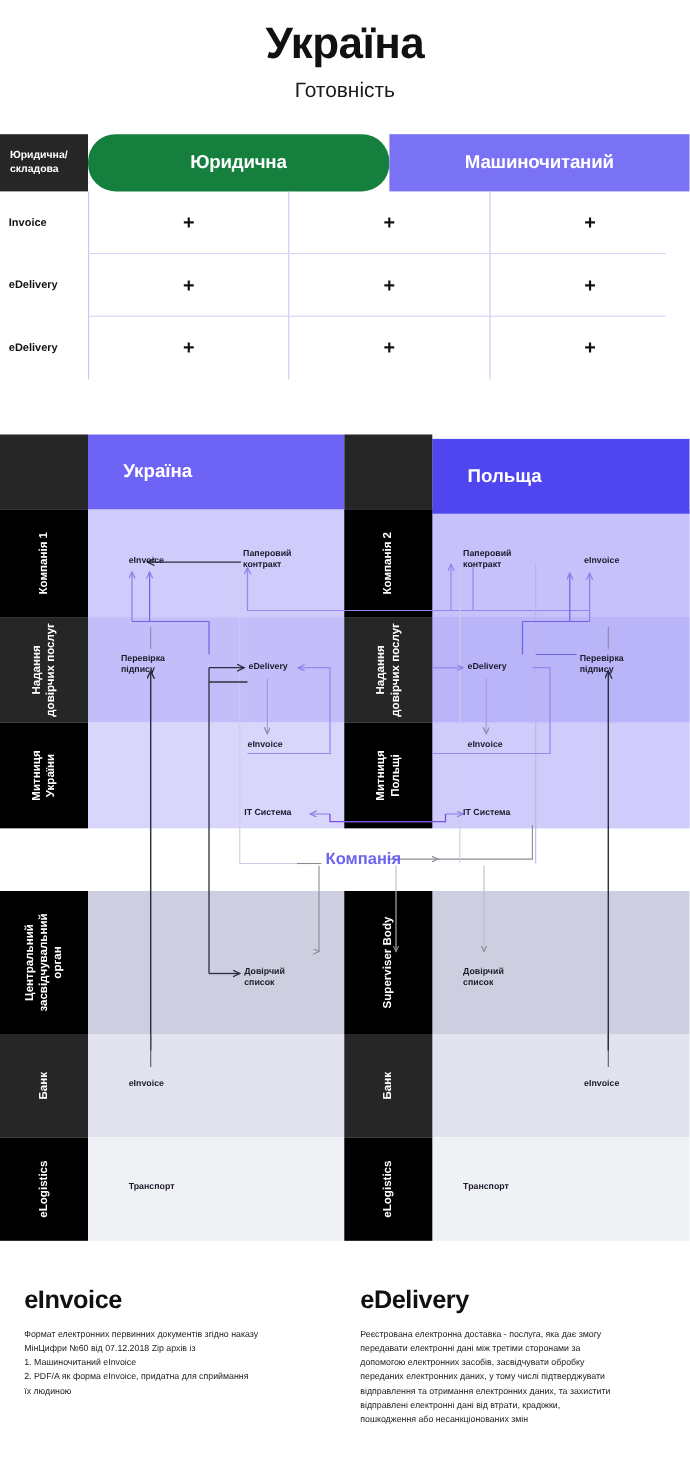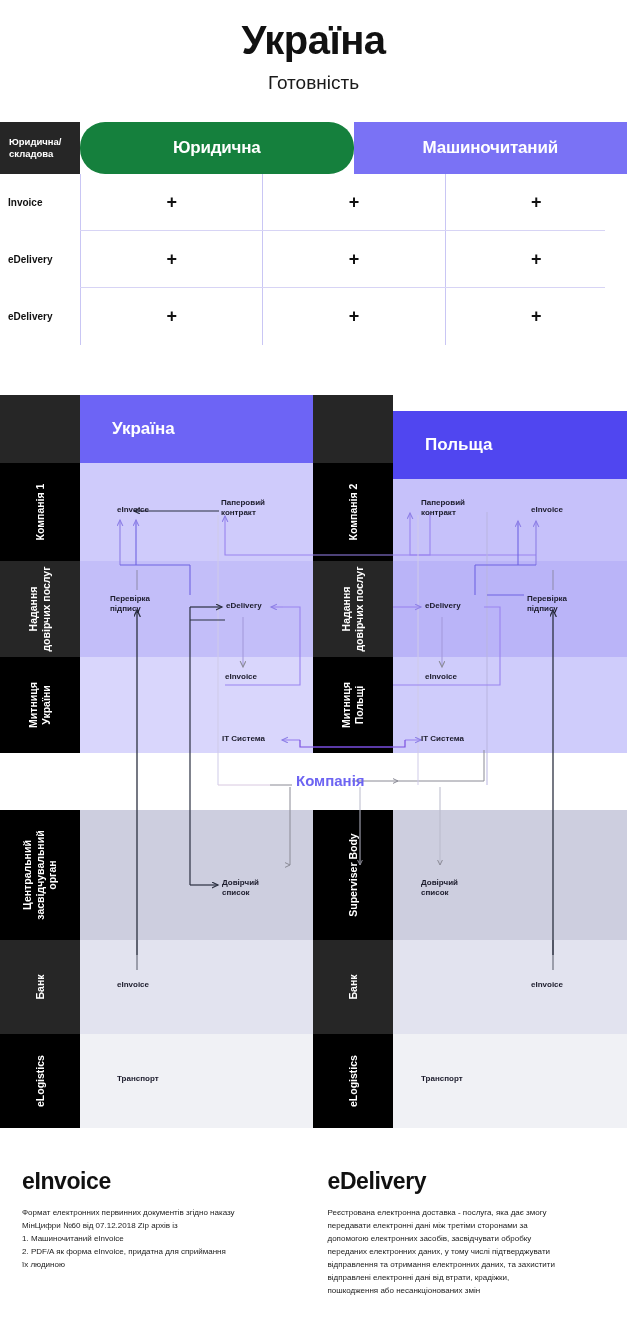--- a/index.html
+++ b/index.html
@@ -133,21 +133,21 @@
   <div class="band" style="left:313px;width:314px;top:166px;height:96px;background:#bab4f8;"></div>
   <div class="band" style="left:313px;width:314px;top:262px;height:96px;background:#cfccfb;"></div>
 
   <div class="band" style="top:415px;height:130px;background:#cdcedf;"></div>
   <div class="band" style="top:545px;height:94px;background:#e2e3ef;"></div>
   <div class="band" style="top:639px;height:94px;background:#f0f1f5;"></div>
 
   <div class="country-head" style="left:80px;top:0;width:233px;background:#6d64f5;">
     <span>Україна</span>
   </div>
-  <div class="country-head" style="left:393px;top:16px;width:234px;background:#5046f0;">
+  <div class="country-head" style="left:393px;top:4px;width:234px;background:#5046f0;">
     <span>Польща</span>
   </div>
 
   <div class="band" style="left:0;top:0;width:80px;height:68px;background:#262626;"></div>
   <div class="band" style="left:313px;top:0;width:80px;height:68px;background:#262626;"></div>
 
   <div class="lbl-col" style="left:0;top:68px;height:98px;background:#000000;">
     <span class="lbl-txt">Компанія 1</span>
   </div>
   <div class="lbl-col" style="left:0;top:166px;height:96px;background:#262626;">

